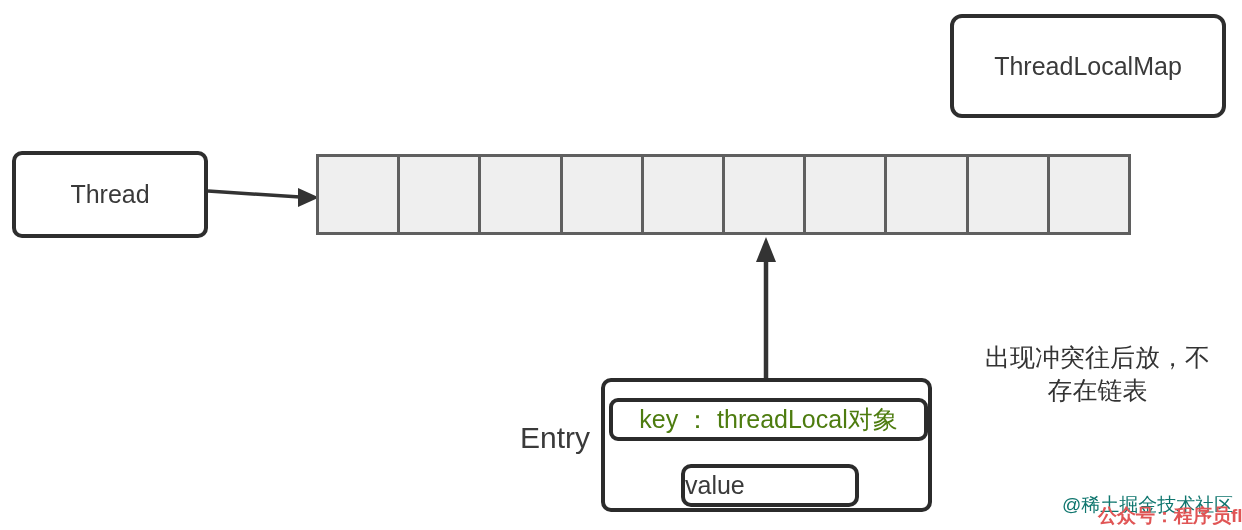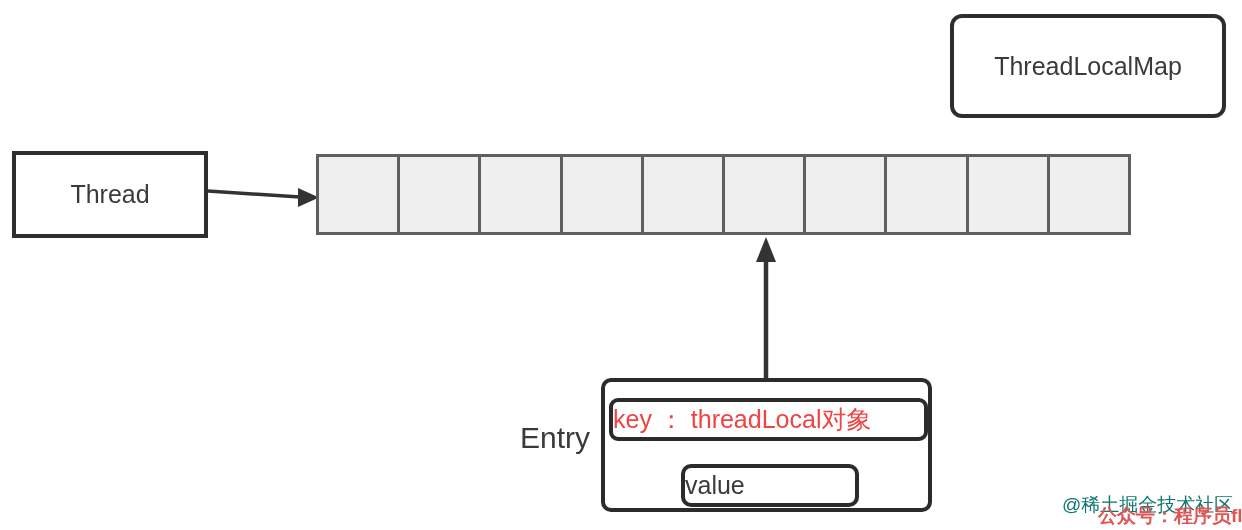--- a/index.html
+++ b/index.html
@@ -10,21 +10,21 @@
     position: relative;
     width: 1242px;
     height: 530px;
     background: #ffffff;
     overflow: hidden;
   }
 
   .node-box {
     position: absolute;
     border: 4px solid #2e2e2e;
-    border-radius: 0;
+    border-radius: 10px;
     background: #ffffff;
     display: flex;
     align-items: center;
     justify-content: center;
     color: #3a3a3a;
     font-size: 25px;
   }
 
   .thread-box   { left: 12px;  top: 151px; width: 196px; height: 87px; }
   .tlm-box      { left: 950px; top: 14px;  width: 276px; height: 104px; border-radius: 12px; }
@@ -56,22 +56,22 @@
     border-radius: 10px;
     background: #ffffff;
   }
   .entry-key {
     position: absolute;
     left: 609px; top: 398px;
     width: 319px; height: 43px;
     border: 4px solid #2b2b2b;
     border-radius: 9px;
     background: #ffffff;
-    display: flex; align-items: center; justify-content: flex-start;
-    font-size: 25px; color: #ef4444;
+    display: flex; align-items: center; justify-content: center;
+    font-size: 25px; color: #4d7c0f;
     white-space: nowrap;
   }
   .entry-value {
     position: absolute;
     left: 681px; top: 464px;
     width: 178px; height: 43px;
     border: 4px solid #2b2b2b;
     border-radius: 10px;
     background: #ffffff;
     display: flex; align-items: center; justify-content: flex-start;
@@ -153,17 +153,21 @@
   <div class="entry-outer"></div>
 
   <div class="entry-key">
     <span>key ： threadLocal对象</span>
   </div>
 
   <div class="entry-value">
     <span>value</span>
   </div>
 
+  <div class="annotation">
+    <div>出现冲突往后放，不</div>
+    <div>存在链表</div>
+  </div>
 
   <div class="wm-gray">@稀土掘金技术社区</div>
   <div class="wm-red">公众号：程序员fly</div>
 
 </div>
 
 </body></html>

